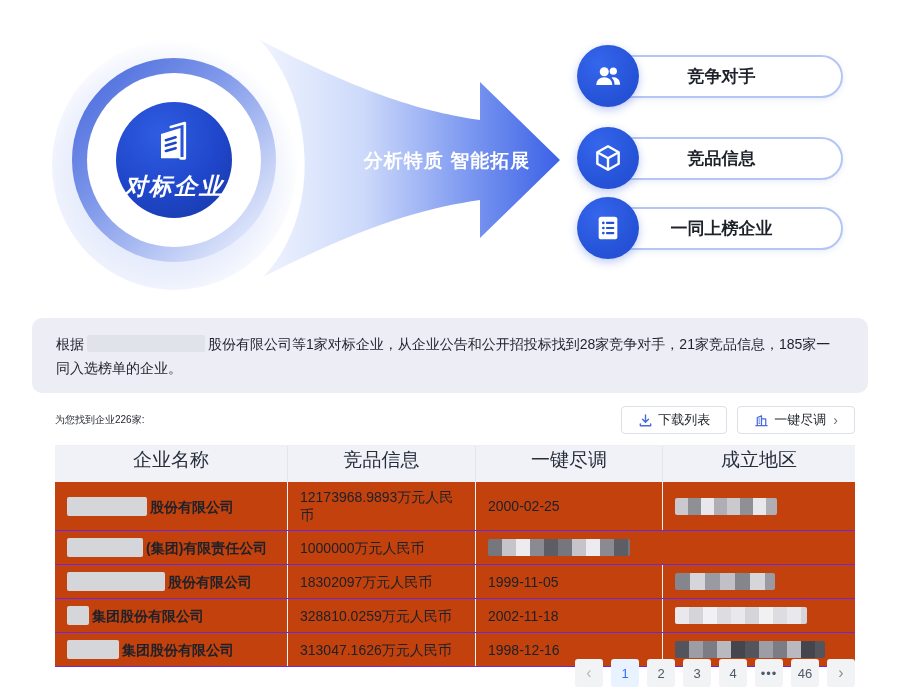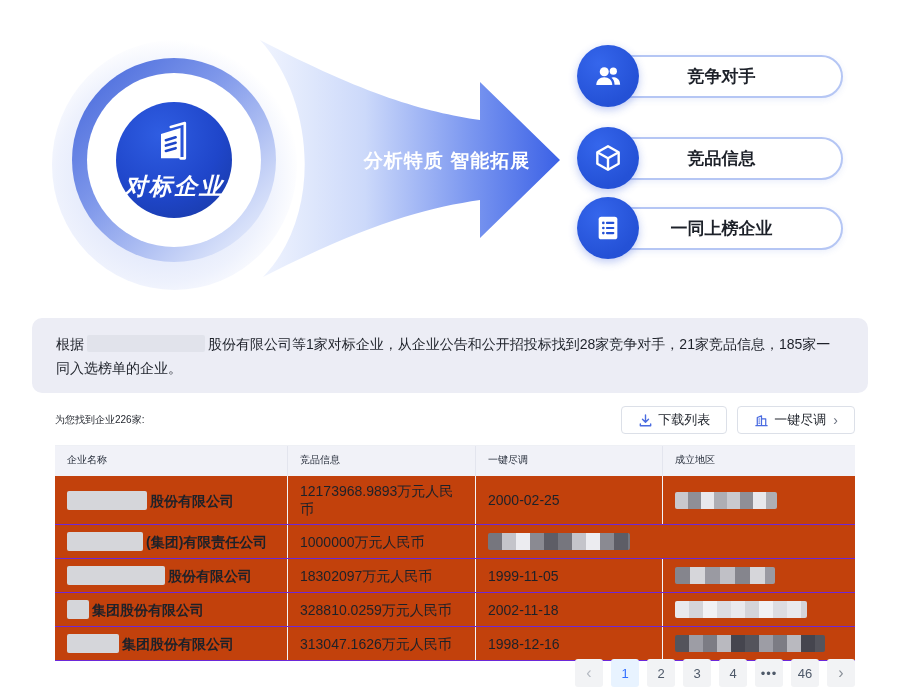--- a/index.html
+++ b/index.html
@@ -44,22 +44,22 @@
   .count-label { font-size:10px; color:#1d2129; flex:1; }
   .btn { height:28px; display:inline-flex; align-items:center; gap:5px; padding:0 16px;
     background:#fff; border:1px solid #dce0e8; border-radius:4px; font-size:13px; color:#1d2129;
     cursor:pointer; margin-left:10px; white-space:nowrap; }
   .btn svg { width:15px; height:15px; }
   .btn .chev { color:#6b7280; font-size:14px; margin-left:2px; }
 
   
   .table { position:absolute; left:55px; top:445px; width:800px; border-top:1px solid #eef0f5; }
   .thead { display:flex; background:#f1f2f8; }
-  .th { height:30px; line-height:28px; font-size:10px; color:#272e3b; padding:0 12px;
-    border-right:1px solid #e3e5ee; overflow:hidden; white-space:nowrap; }
+  .th { height:36px; line-height:28px; font-size:19px; color:#272e3b; padding:0 12px;
+    border-right:1px solid #e3e5ee; overflow:hidden; white-space:nowrap;text-align:center; }
   .th:last-child { border-right:none; }
   .tr { display:flex; border-bottom:1px solid #6d28d9; background:#c2410c; }
   .td { display:flex; align-items:center; font-size:14px; color:#1d2129; padding:2px 12px;
     border-right:1px solid #f3f4f8; line-height:18px; }
   .td:last-child { border-right:none; }
   .c1 { width:233px; } .c2 { width:188px; } .c3 { width:187px; } .c4 { width:192px; }
   .tr.h48 .td { min-height:48px; } .tr.h33 .td { min-height:33px; }
   .name { font-weight:bold; white-space:nowrap; }
   .redact { display:inline-block; height:19px; background:#d5d6da; border-radius:2px;
     vertical-align:-4px; margin-right:3px; }

